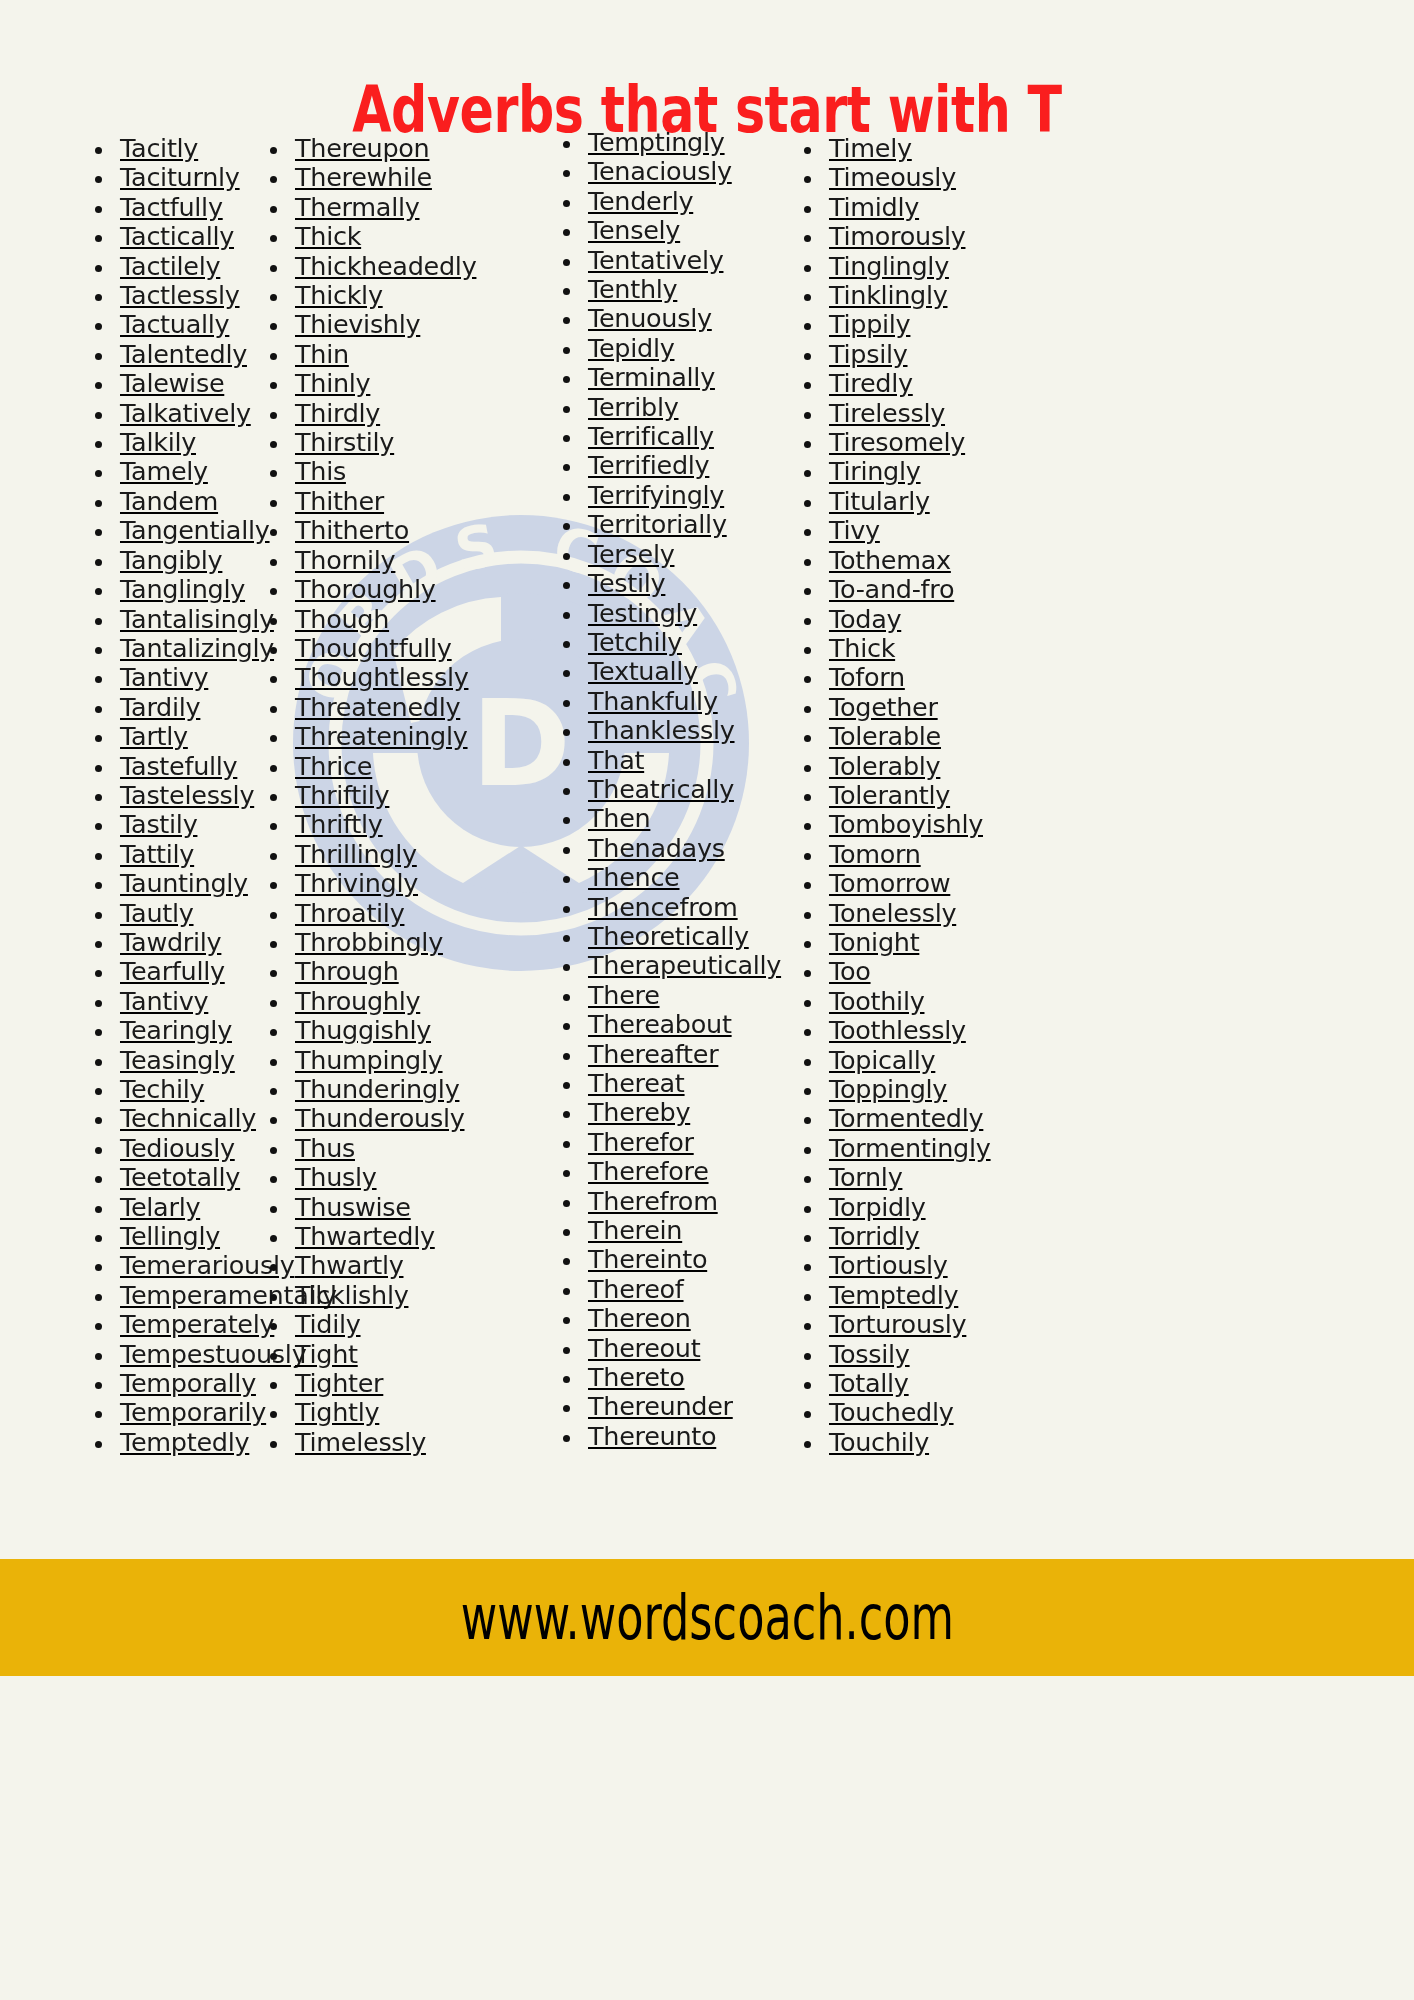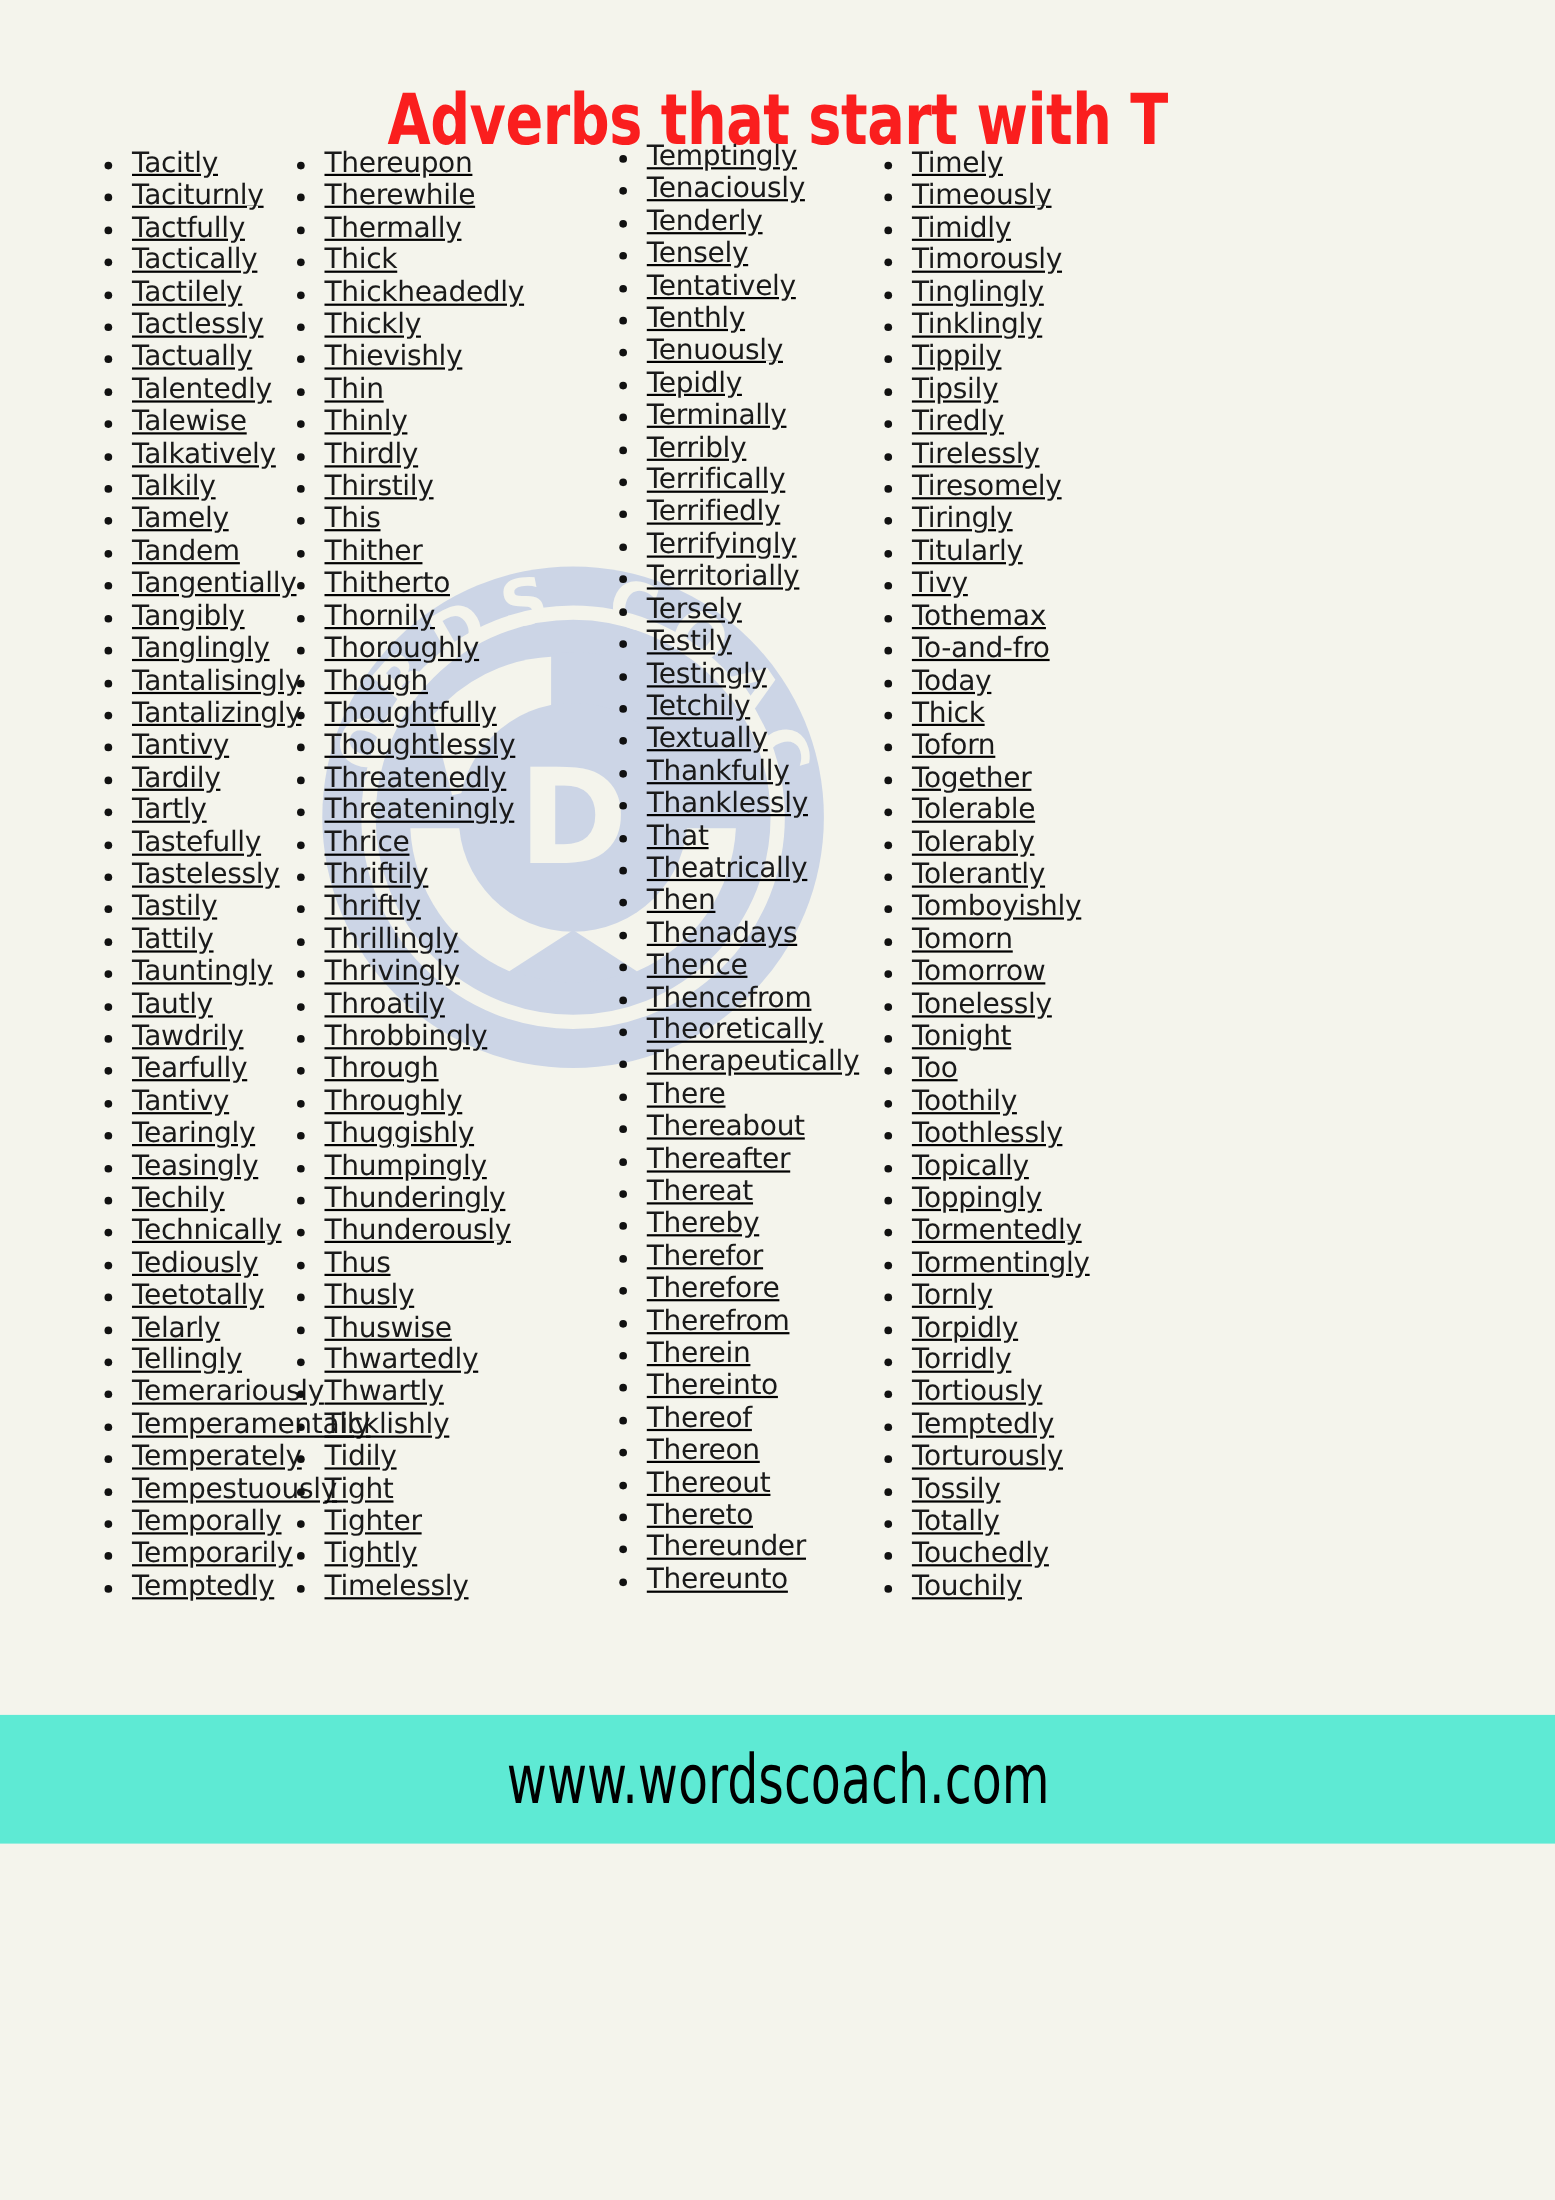--- a/index.html
+++ b/index.html
@@ -98,21 +98,21 @@
     background: #111111;
   }
 
   
   #footer {
     position: absolute;
     left: 0;
     bottom: 0;
     width: 1414px;
     height: 117px;
-    background: #5eead4;
+    background: #eab308;
     display: flex;
     align-items: center;
     justify-content: center;
     z-index: 3;
   }
   #footer-text {
     font-family: "DejaVu Sans Condensed", "Liberation Sans Narrow", "Liberation Sans", sans-serif;
     font-size: 62px;
     color: #000000;
     letter-spacing: 0px;

